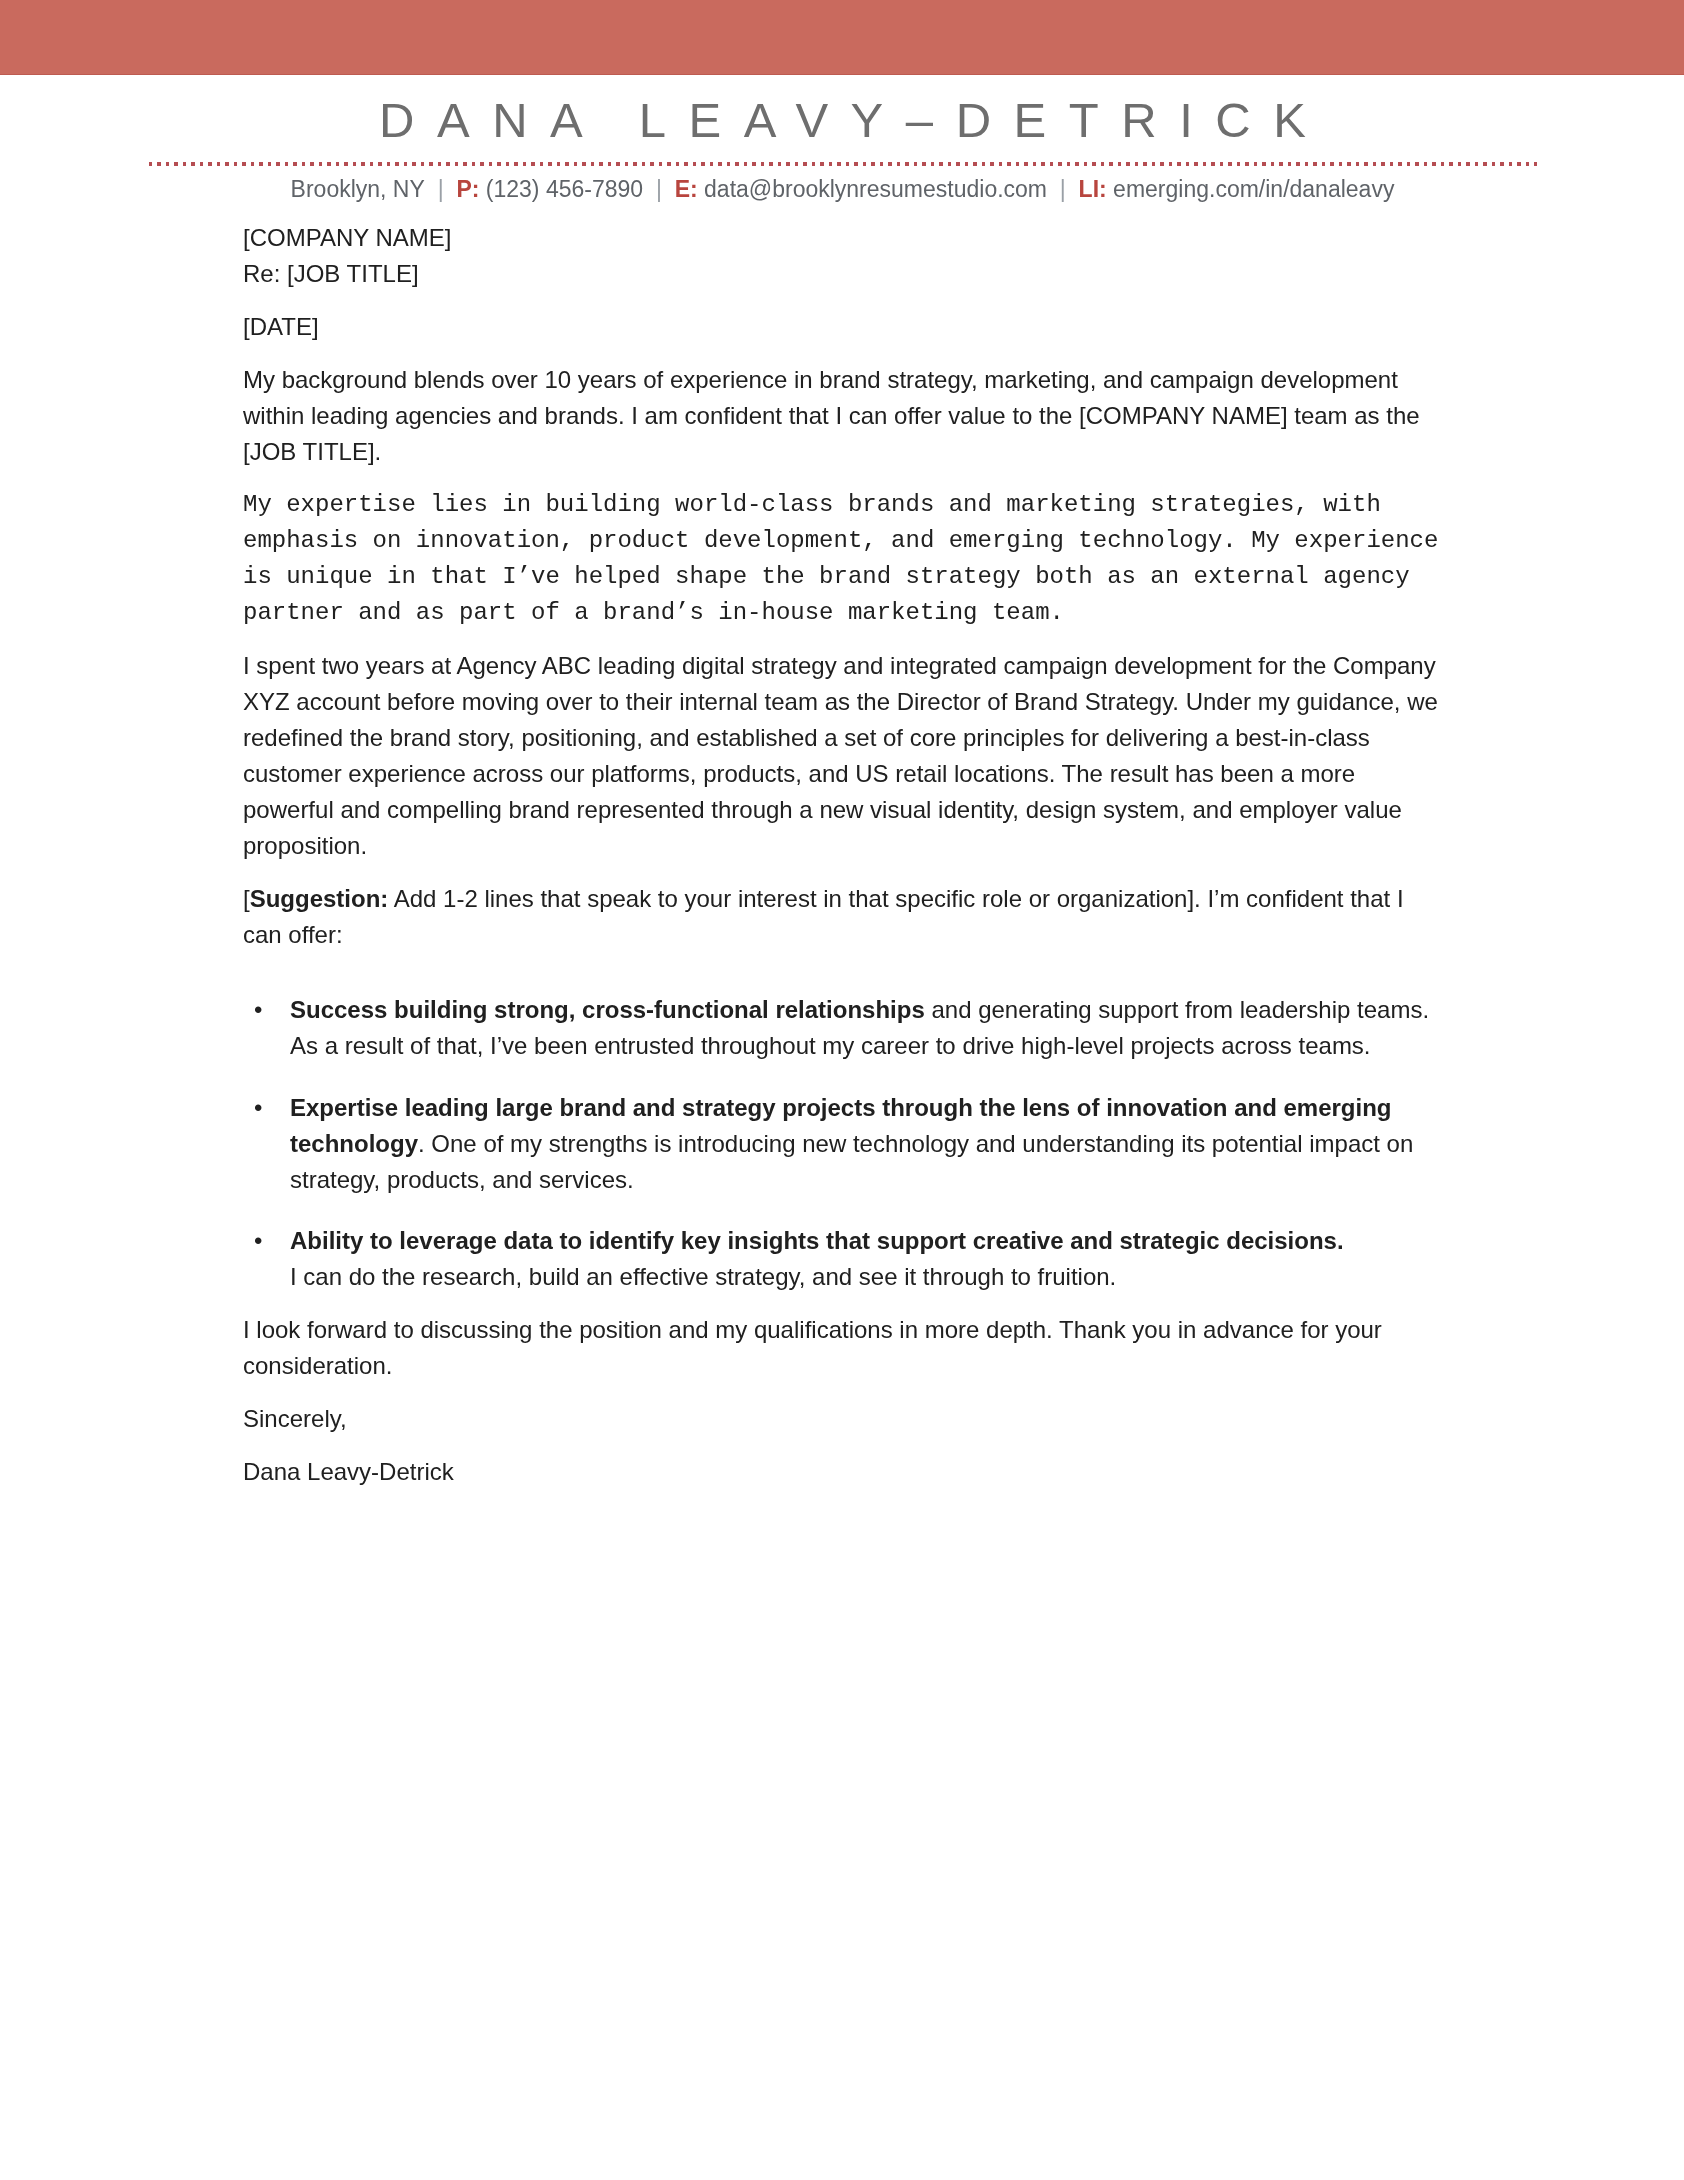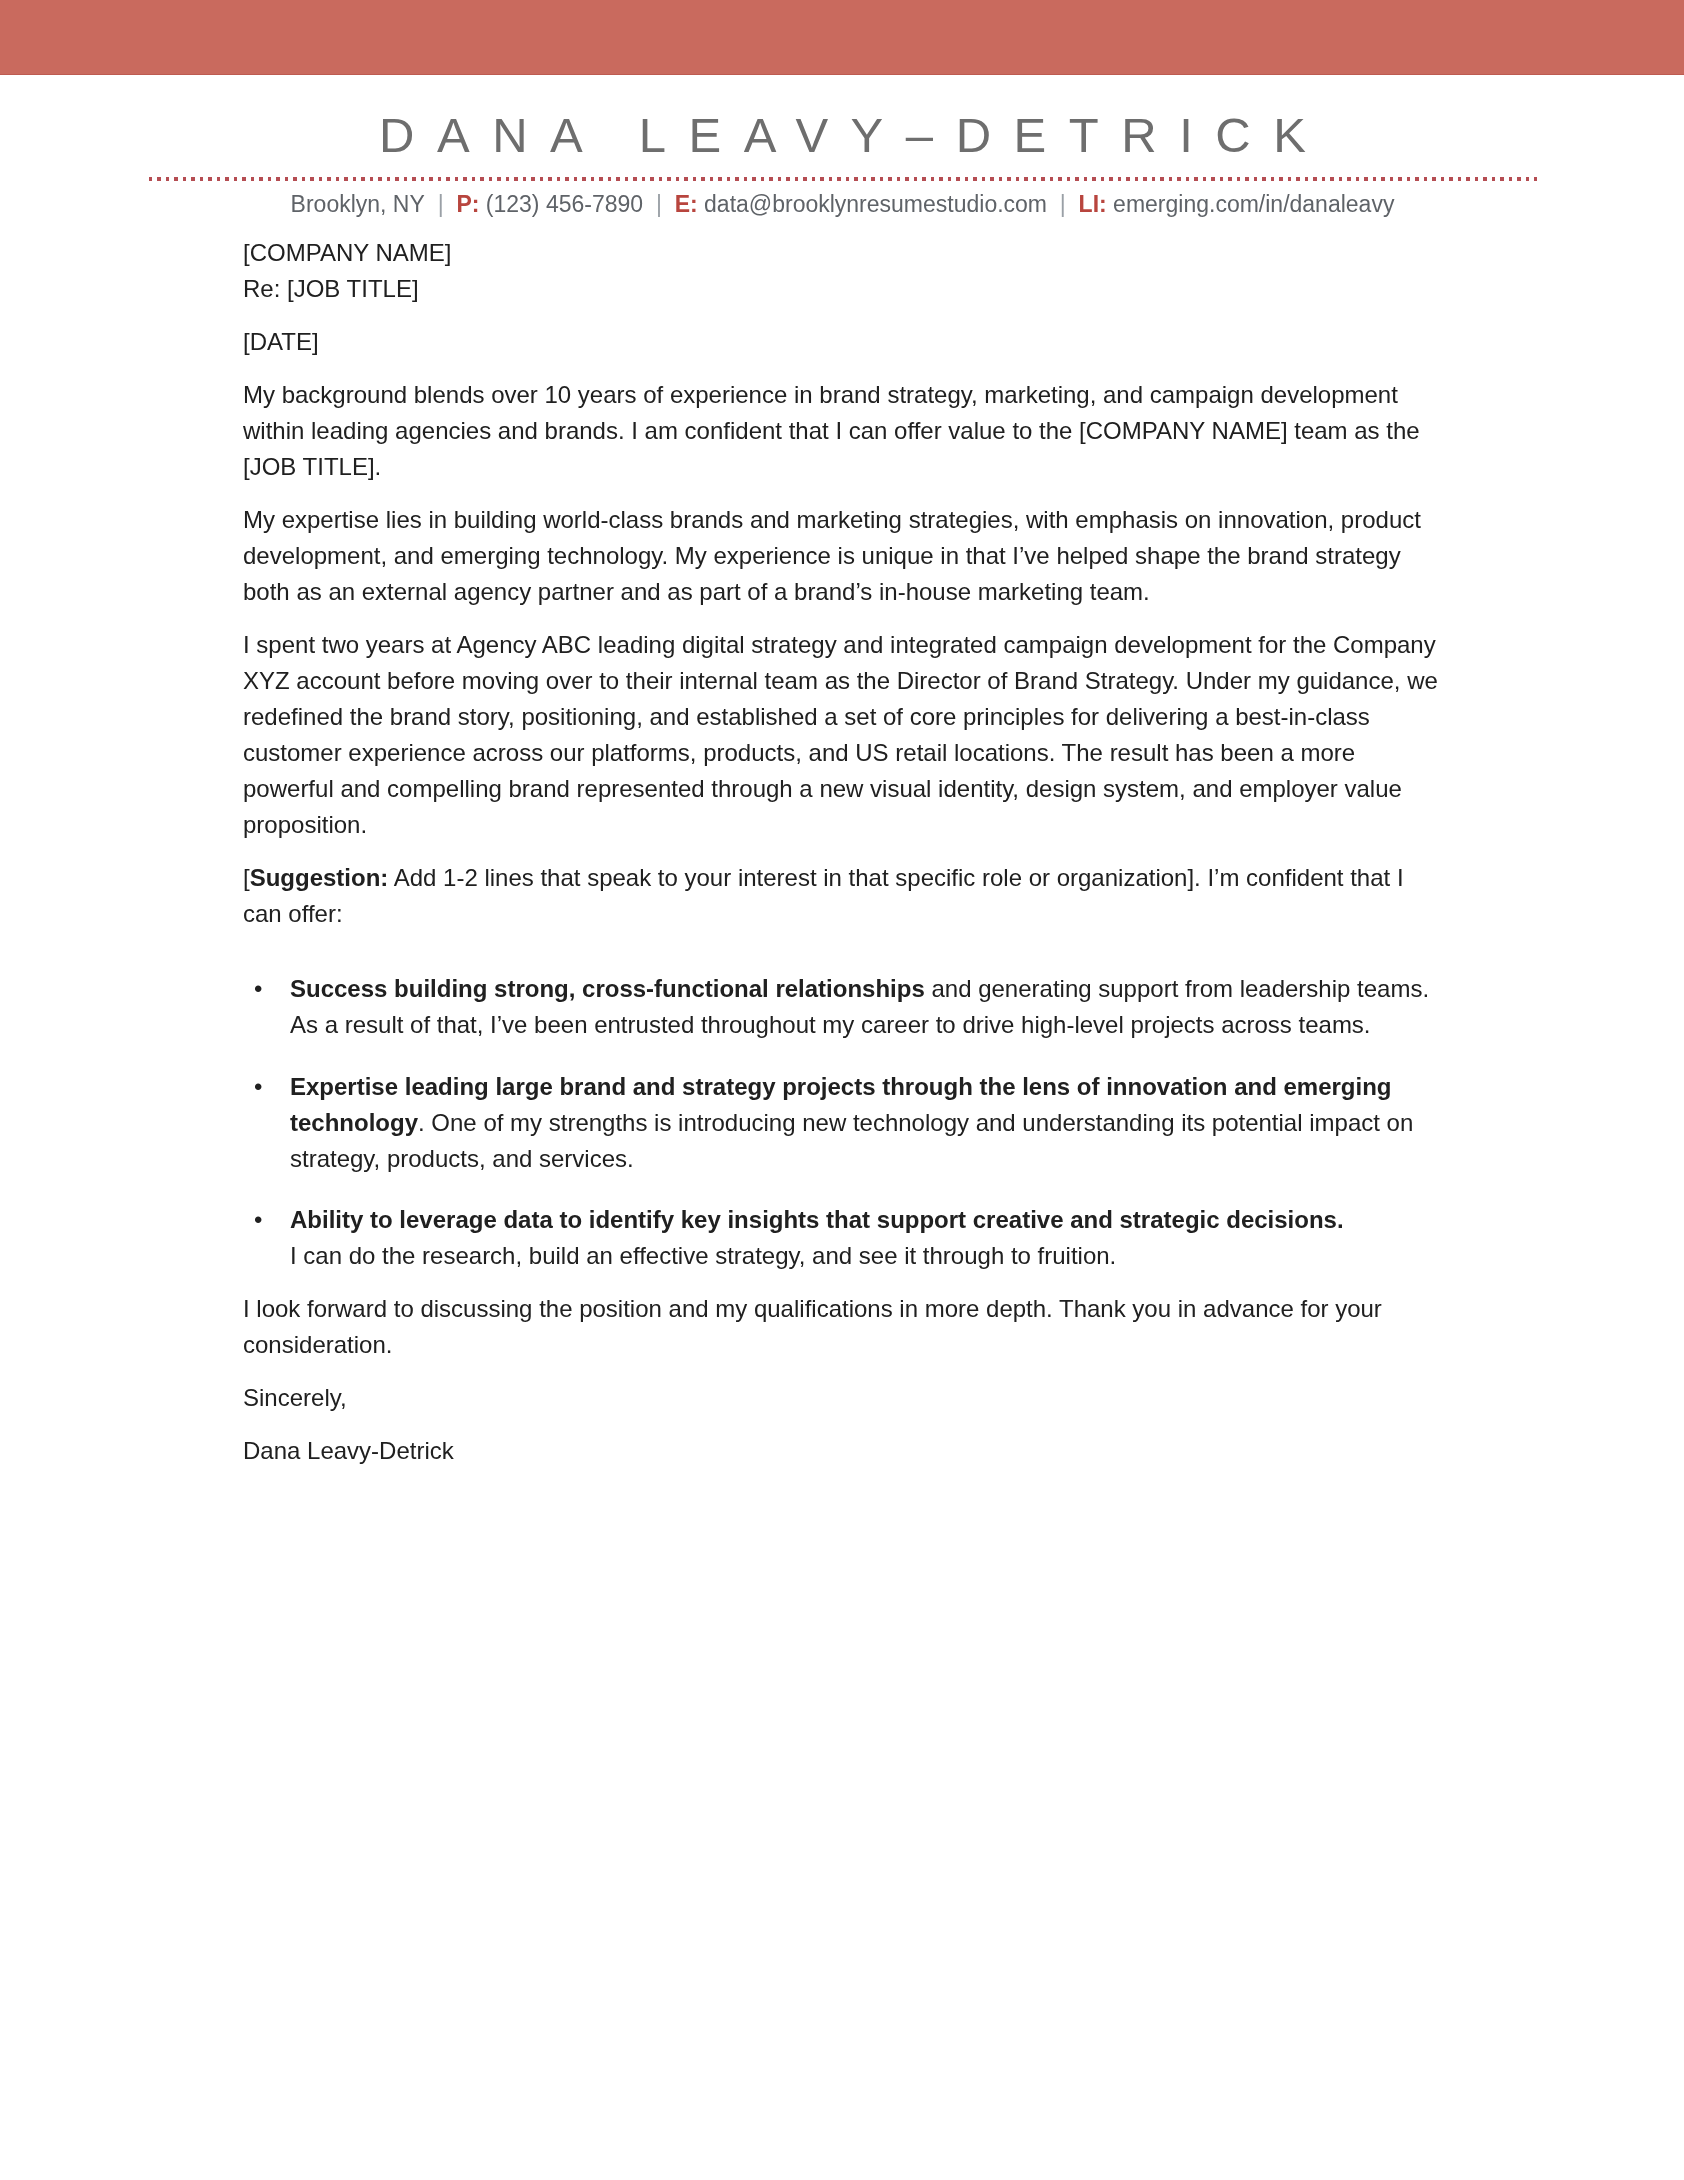--- a/index.html
+++ b/index.html
@@ -13,21 +13,21 @@
     font-family: "Liberation Sans", sans-serif;
     color: #202020;
     overflow: hidden;
   }
   .banner {
     height: 74px;
     background: #c96a5e;
     border-bottom: 1.7px solid #bd5b51;
   }
   .name {
-    margin-top: 32px;
+    margin-top: 17px;
     text-align: center;
     font-size: 49px;
     font-weight: 400;
     letter-spacing: 0.46em;
     color: #6e6e6e;
     text-indent: 0.46em; 
     white-space: nowrap;
   }
   .dotline {
     margin: 13.6px auto 0;
@@ -54,21 +54,21 @@
   .content {
     padding: 0 226px;
     font-size: 24px;
     line-height: 36px;
   }
   .content p { margin: 17px; }
   .address { margin-top: 114px; }
   .date { margin-top: 19.6px; }
   .salutation { margin-top: 71px; }
   .p1 { margin-top: 37px; }
-  .p2 { margin-top: 33px; }
+  .p2 { margin-top: 33px; font-family: Liberation Mono, monospace; }
   .p3 { margin-top: 37px; }
   .suggestion { margin-top: 45px; }
   .b { font-weight: bold; }
   ul.offers {
     margin: 39px 0 0 0;
     padding: 0 0 0 64px;
     list-style: none;
   }
   ul.offers li {
     position: relative;

